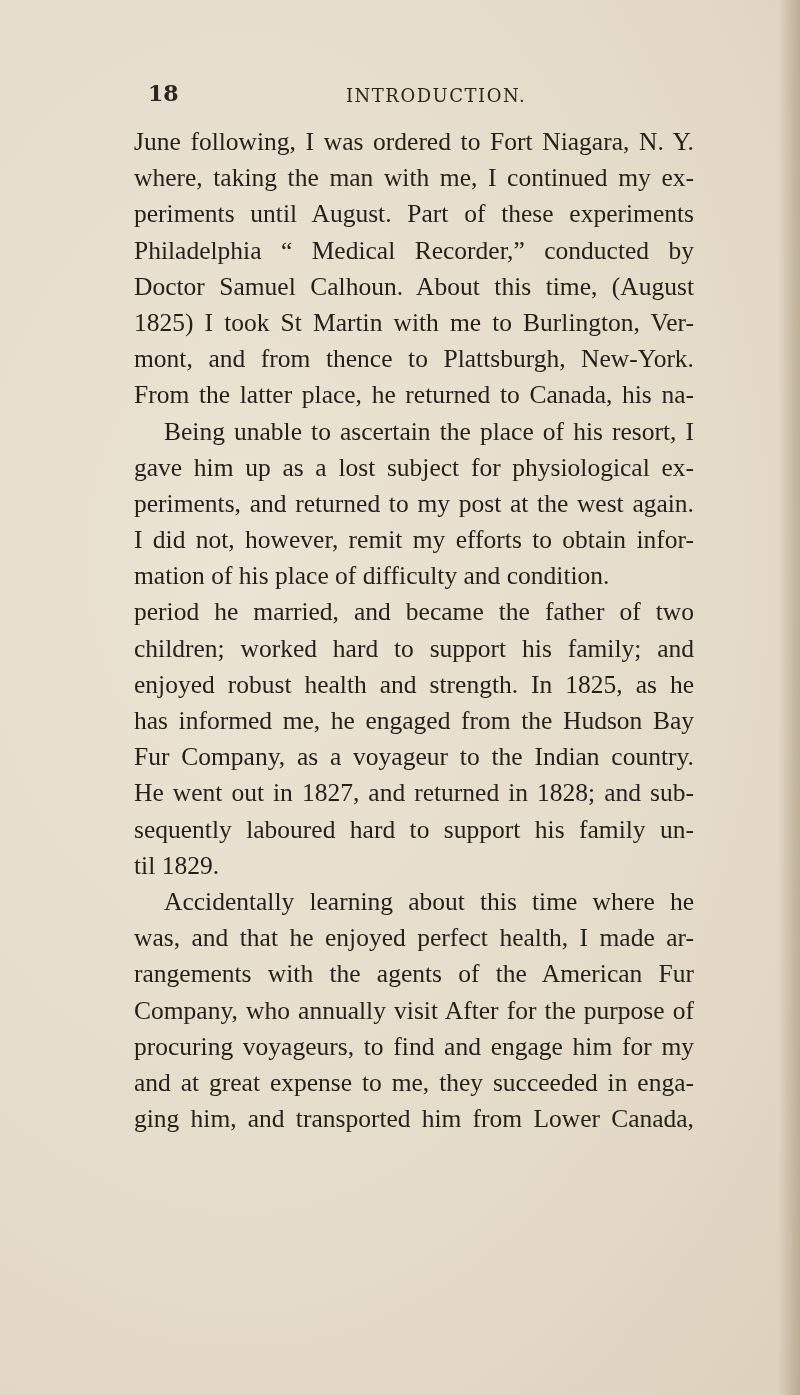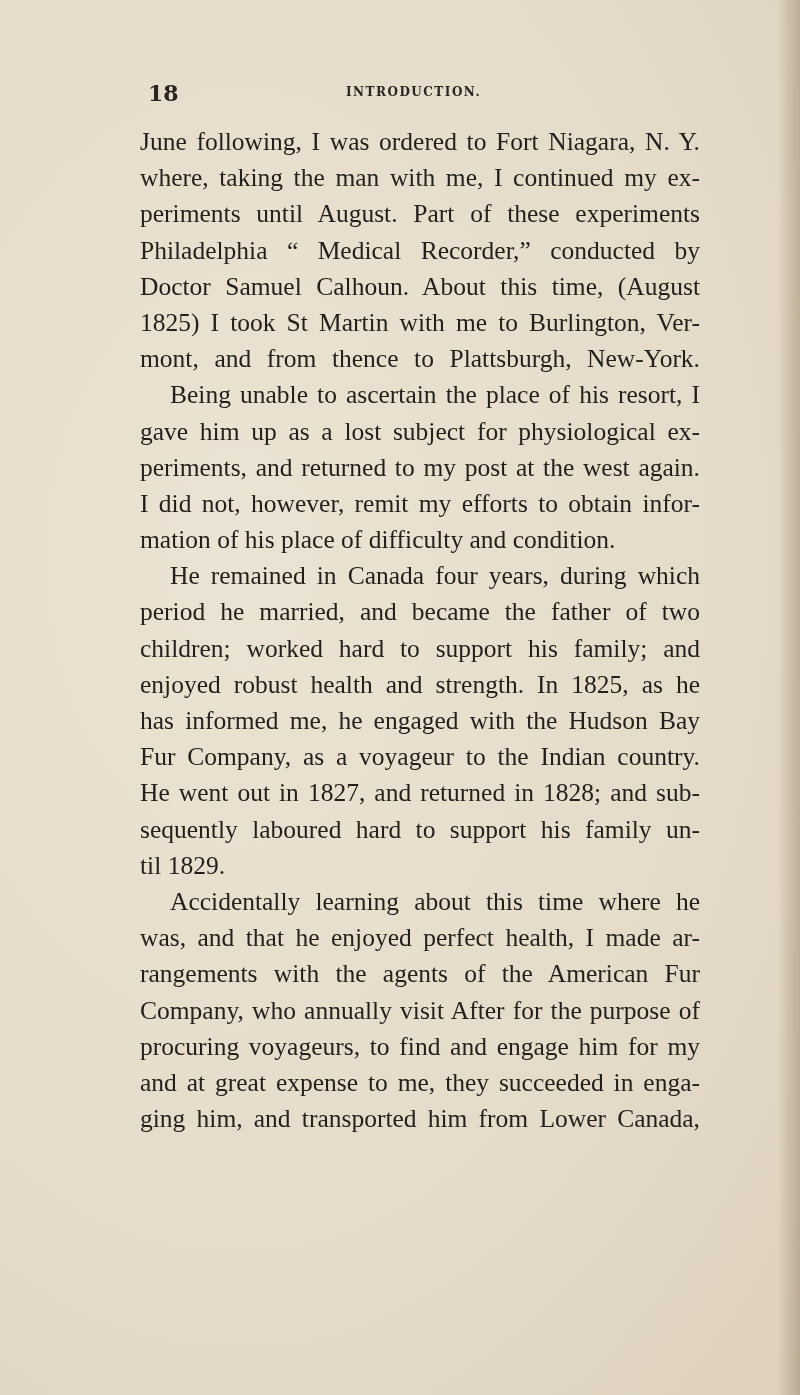--- a/index.html
+++ b/index.html
@@ -36,29 +36,29 @@
       font-family: "DejaVu Serif", serif;
       font-size: 22px;
       font-weight: bold;
       color: #2a2520;
     }
     .running-title {
       position: absolute;
       left: 198px;
       top: 5px;
       font-family: "DejaVu Serif", serif;
-      font-size: 12px;
-      font-weight: bold;
+      font-size: 18px;
+      font-weight: normal;
       letter-spacing: 1.5px;
       color: #2a2520;
     }
     .body-text {
       position: absolute;
       top: 124px;
-      left: 140px;
+      left: 134px;
       width: 560px;
     }
     .line {
       font-family: "Liberation Serif", serif;
       font-size: 25.5px;
       line-height: 36.2px;
       height: 36.2px;
       color: #231f1b;
       white-space: nowrap;
       text-align: justify;
@@ -81,30 +81,30 @@
   </div>
 
   <div class="body-text">
     <div class="line">June following, I was ordered to Fort Niagara, N. Y.</div>
     <div class="line">where, taking the man with me, I continued my ex-</div>
     <div class="line">periments until August. Part of these experiments</div>
     <div class="line">Philadelphia “ Medical Recorder,” conducted by</div>
     <div class="line">Doctor Samuel Calhoun. About this time, (August</div>
     <div class="line">1825) I took St Martin with me to Burlington, Ver-</div>
     <div class="line">mont, and from thence to Plattsburgh, New-York.</div>
+    <div class="line">From the latter place, he returned to Canada, his na-</div>
     <div class="line indent">Being unable to ascertain the place of his resort, I</div>
     <div class="line">gave him up as a lost subject for physiological ex-</div>
     <div class="line">periments, and returned to my post at the west again.</div>
     <div class="line">I did not, however, remit my efforts to obtain infor-</div>
     <div class="line last">mation of his place of difficulty and condition.</div>
-    <div class="line indent">He remained in Canada four years, during which</div>
     <div class="line">period he married, and became the father of two</div>
     <div class="line">children; worked hard to support his family; and</div>
     <div class="line">enjoyed robust health and strength. In 1825, as he</div>
-    <div class="line">has informed me, he engaged with the Hudson Bay</div>
+    <div class="line">has informed me, he engaged from the Hudson Bay</div>
     <div class="line">Fur Company, as a voyageur to the Indian country.</div>
     <div class="line">He went out in 1827, and returned in 1828; and sub-</div>
     <div class="line">sequently laboured hard to support his family un-</div>
     <div class="line last">til 1829.</div>
     <div class="line indent">Accidentally learning about this time where he</div>
     <div class="line">was, and that he enjoyed perfect health, I made ar-</div>
     <div class="line">rangements with the agents of the American Fur</div>
     <div class="line">Company, who annually visit After for the purpose of</div>
     <div class="line">procuring voyageurs, to find and engage him for my</div>
     <div class="line">and at great expense to me, they succeeded in enga-</div>

